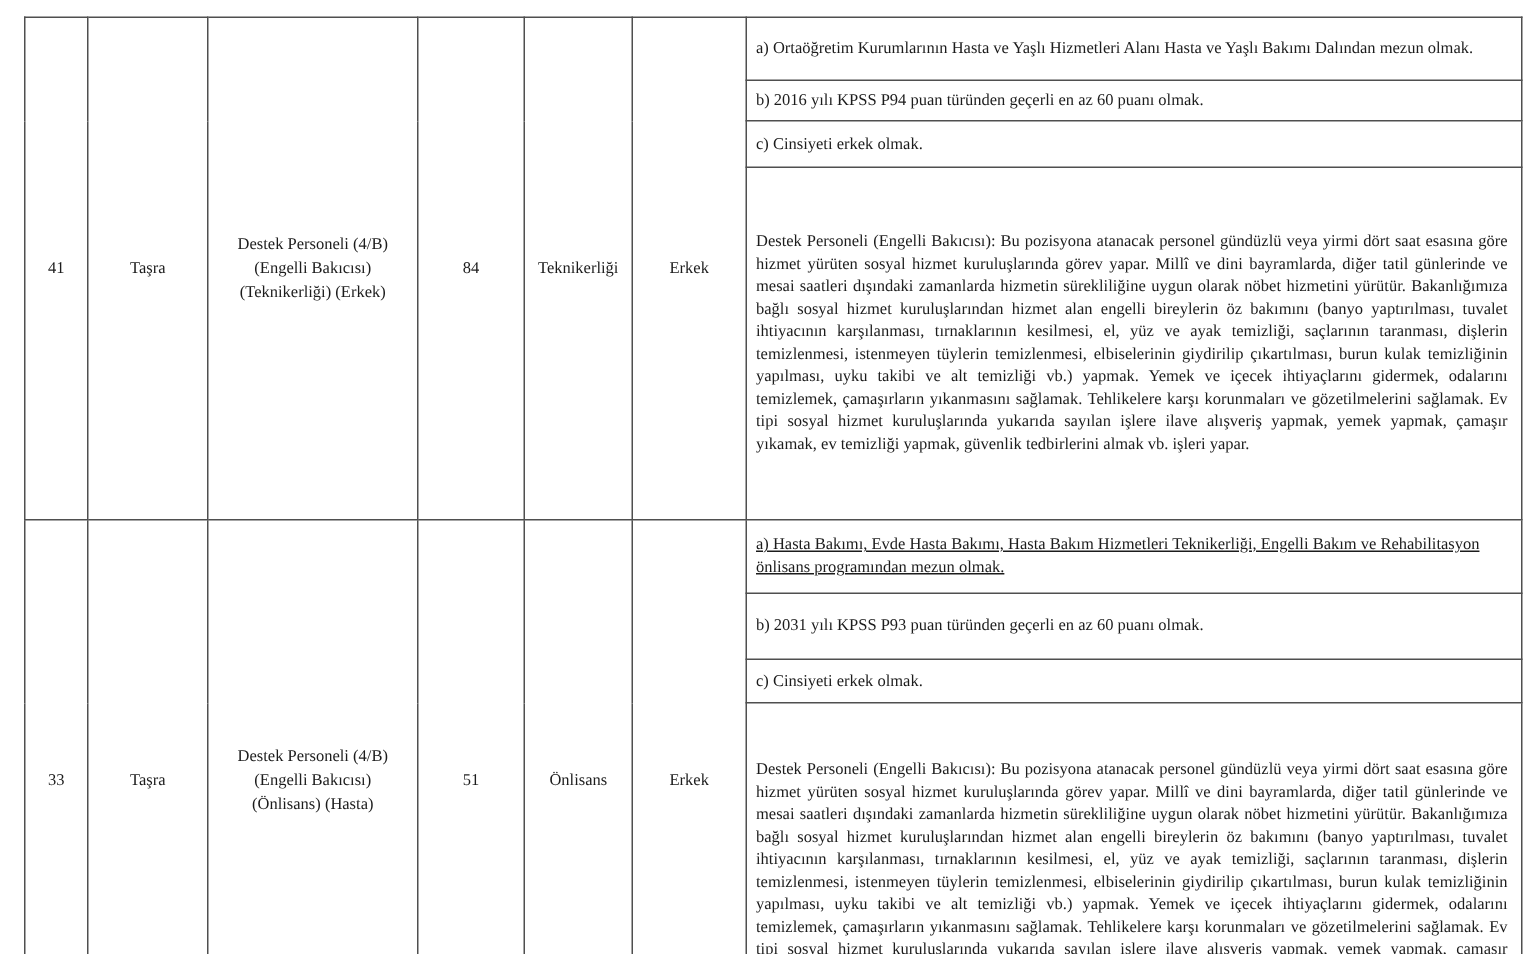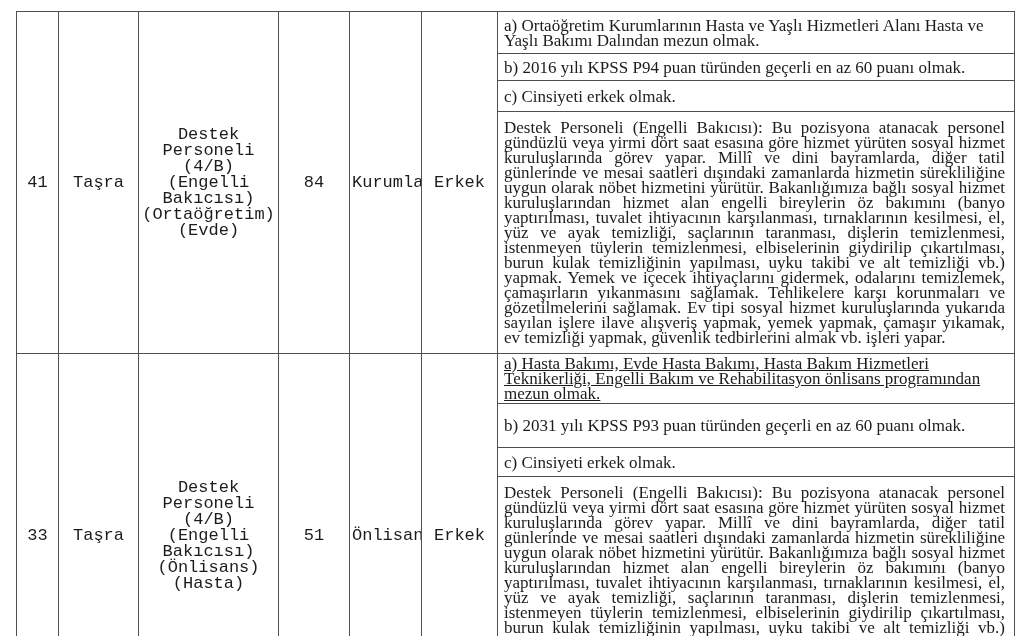--- a/index.html
+++ b/index.html
@@ -21,28 +21,27 @@
     table-layout: fixed;
     width: 998px;
     margin: 11px 0 0 16px;
   }
   table.postings td {
     border: 1px solid #4f4f4f;
     vertical-align: middle;
     overflow: hidden;
   }
   td.info {
-    font-size: 17px;
+    font-size: 11px;
     text-align: center;
     line-height: 16px;
     padding: 2px;
-    font-family: Liberation Mono, monospace;
   }
   td.req {
-    font-size: 17px;
+    font-size: 11px;
     line-height: 15px;
     text-align: left;
     padding: 2px 9px 2px 6px;
   }
   td.req.para {
     text-align: justify;
     padding: 8px 9px 8px 6px;
   }
   .h37  { height: 37px; }
   .h22  { height: 22px; }
@@ -69,24 +68,24 @@
       <col style="width:517px">
     </colgroup>
     <tbody>
 
       <tr>
         <td class="info" rowspan="4">41</td>
         <td class="info" rowspan="4">Taşra</td>
         <td class="info" rowspan="4">
           <div class="pos-line">Destek Personeli (4/B)</div>
           <div class="pos-line">(Engelli Bakıcısı)</div>
-          <div class="pos-line">(Ortaöğretim) (Evde)</div>
+          <div class="pos-line">(Teknikerliği) (Erkek)</div>
         </td>
         <td class="info" rowspan="4">84</td>
-        <td class="info" rowspan="4">Kurumlarının</td>
+        <td class="info" rowspan="4">Teknikerliği</td>
         <td class="info" rowspan="4">Erkek</td>
         <td class="req h37">a) Ortaöğretim Kurumlarının Hasta ve Yaşlı Hizmetleri Alanı Hasta ve Yaşlı Bakımı Dalından mezun olmak.</td>
       </tr>
       <tr>
         <td class="req h22">b) 2016 yılı KPSS P94 puan türünden geçerli en az 60 puanı olmak.</td>
       </tr>
       <tr>
         <td class="req h26">c) Cinsiyeti erkek olmak.</td>
       </tr>
       <tr>

